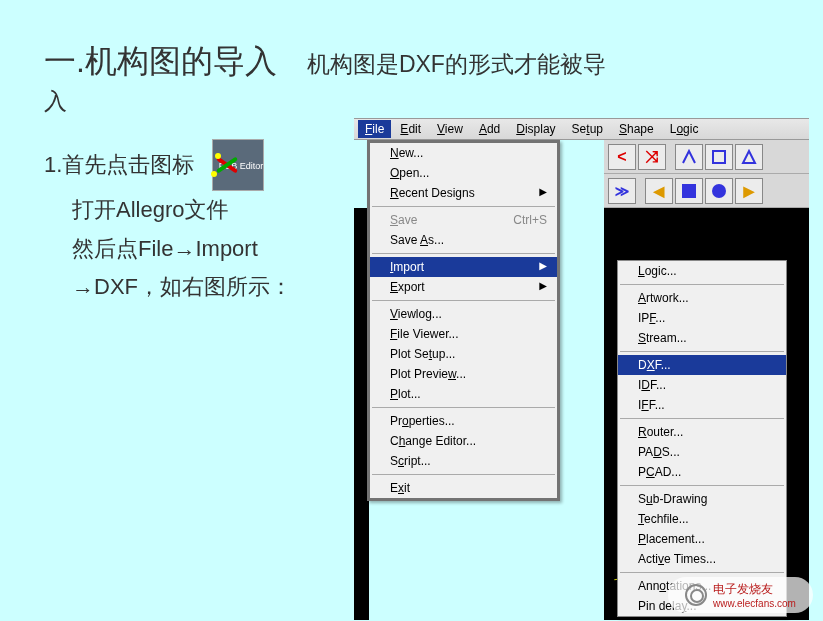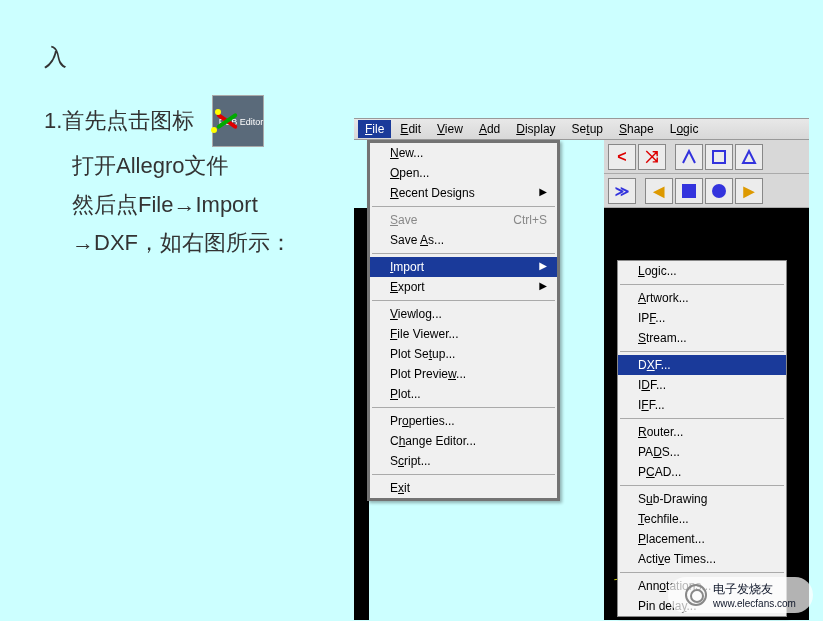--- a/index.html
+++ b/index.html
@@ -72,39 +72,43 @@
     position: absolute; left: 263px; top: 142px; width: 170px;
     background: #f0f0f0; border: 1px solid #888;
     font-family: Tahoma, sans-serif; font-size: 12px;
     box-shadow: 2px 2px 3px rgba(0,0,0,0.3);
   }
 
   .watermark {
     position: absolute; right: 10px; bottom: 8px; width: 145px; height: 36px;
     background: rgba(255,255,255,0.7); border-radius: 18px;
     display: flex; align-items: center; justify-content: center;
-    font-size: 12px; color: #0f172a; gap: 6px;
+    font-size: 12px; color: #b91c1c; gap: 6px;
   }
   .wm-circ { width: 22px; height: 22px; border: 2px solid #888; border-radius: 50%; position:relative;}
   .wm-circ::after { content:""; position:absolute; width:10px; height:10px; border:2px solid #888; border-radius:50%; left:3px; top:3px;}
 
   
   .shp-gt { color:#d00; font-weight:bold; font-size:16px; }
   .shp-rect { width:14px; height:14px; background:#33d; }
   .shp-circ { width:14px; height:14px; background:#33d; border-radius:50%; }
   .shp-larr { color:#d90; font-weight:bold; font-size:14px;}
   .shp-rarr { color:#d90; font-weight:bold; font-size:14px;}
   .shp-dbl { color:#33d; font-weight:bold; font-size:14px;}
   .ruler-deco { position:absolute; bottom:4px; width:100%; height:70px; pointer-events:none;}
   .yellow-line { position:absolute; height:1px; background:#cc0; width:60px;}
 </style>
 </head>
 <body>
 
 <div class="slide">
+  <div class="title-row">
+    <div class="title">一.机构图的导入</div>
+    <div class="subtitle">机构图是DXF的形式才能被导</div>
+  </div>
   <div class="wrap">入</div>
 
   <div class="body-area">
     <div class="left-col">
       <div class="line1">
         <span>1.首先点击图标</span>
         <div class="icon-box">
           <div class="icon-glyph">
             <div class="icon-x1"></div>
               <div class="icon-x2"></div>

